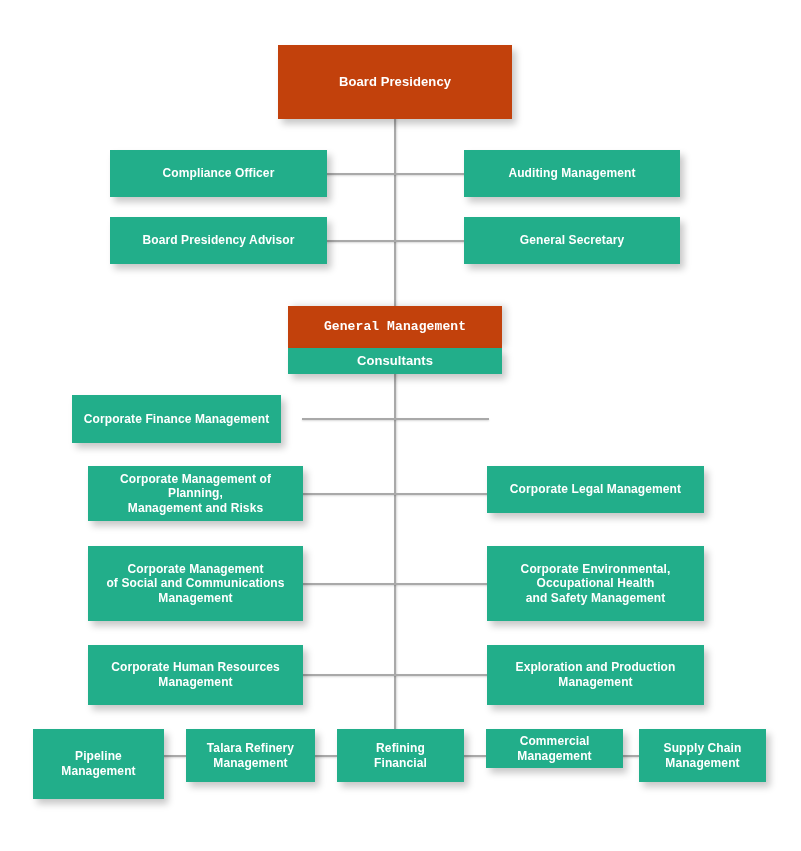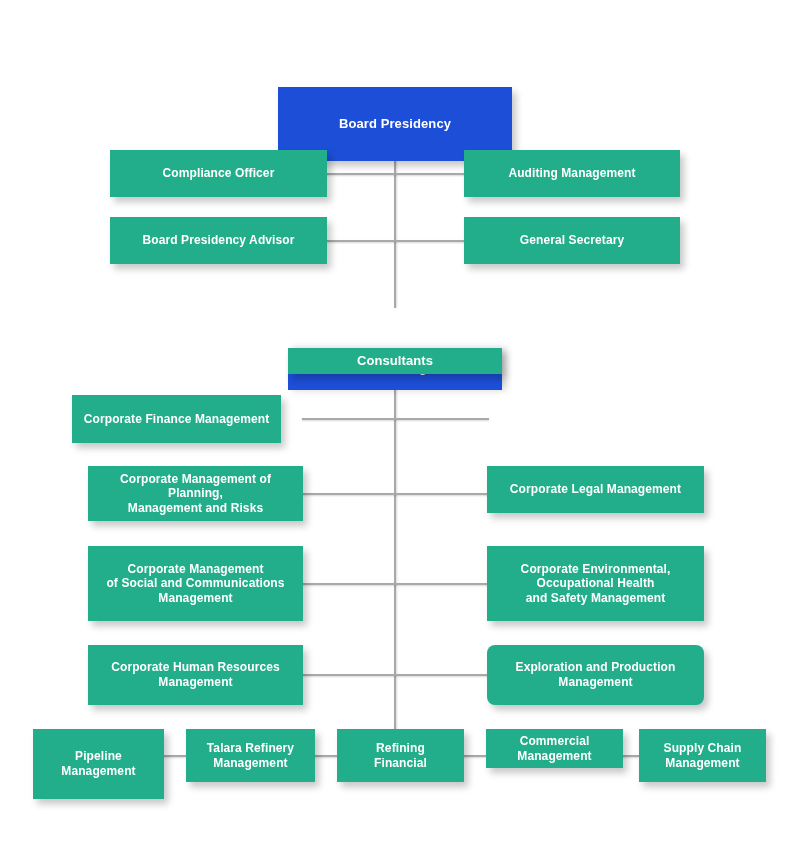--- a/index.html
+++ b/index.html
@@ -47,21 +47,21 @@
     color: #ffffff;
     font-weight: bold;
     line-height: 1.22;
     letter-spacing: 0.1px;
     box-shadow: 4px 5px 7px rgba(0,0,0,0.22);
     z-index: 3;
     padding: 2px 8px;
     user-select: none;
   }
   .node.teal   { background: #22ae8a; text-align: center; }
-  .node.orange { background: #1d4ed8; margin-top: 42px; }
+  .node.orange { background: #c2410c; }
 
   .node .label {
     display: block;
     width: 100%;
     white-space: pre-line;
   }
 
   
   .t-root   { font-size: 13px; }
   .t-staff  { font-size: 12px; }
@@ -139,21 +139,21 @@
   </div>
 
   <div class="node teal t-div" style="left:487px; top:466px; width:217px; height:47px;">
     <span class="label">Corporate Legal Management</span>
   </div>
   <div class="node teal t-div" style="left:487px; top:546px; width:217px; height:75px;">
     <span class="label">Corporate Environmental,
 Occupational Health
 and Safety Management</span>
   </div>
-  <div class="node teal t-div" style="left:487px; top:645px; width:217px; height:60px;border-radius:8px;">
+  <div class="node teal t-div" style="left:487px; top:645px; width:217px; height:60px;">
     <span class="label">Exploration and Production
 Management</span>
   </div>
 
   <div class="node teal t-bottom" style="left:33px; top:729px; width:131px; height:70px;">
     <span class="label">Pipeline
 Management</span>
   </div>
   <div class="node teal t-bottom" style="left:186px; top:729px; width:129px; height:53px;">
     <span class="label">Talara Refinery

